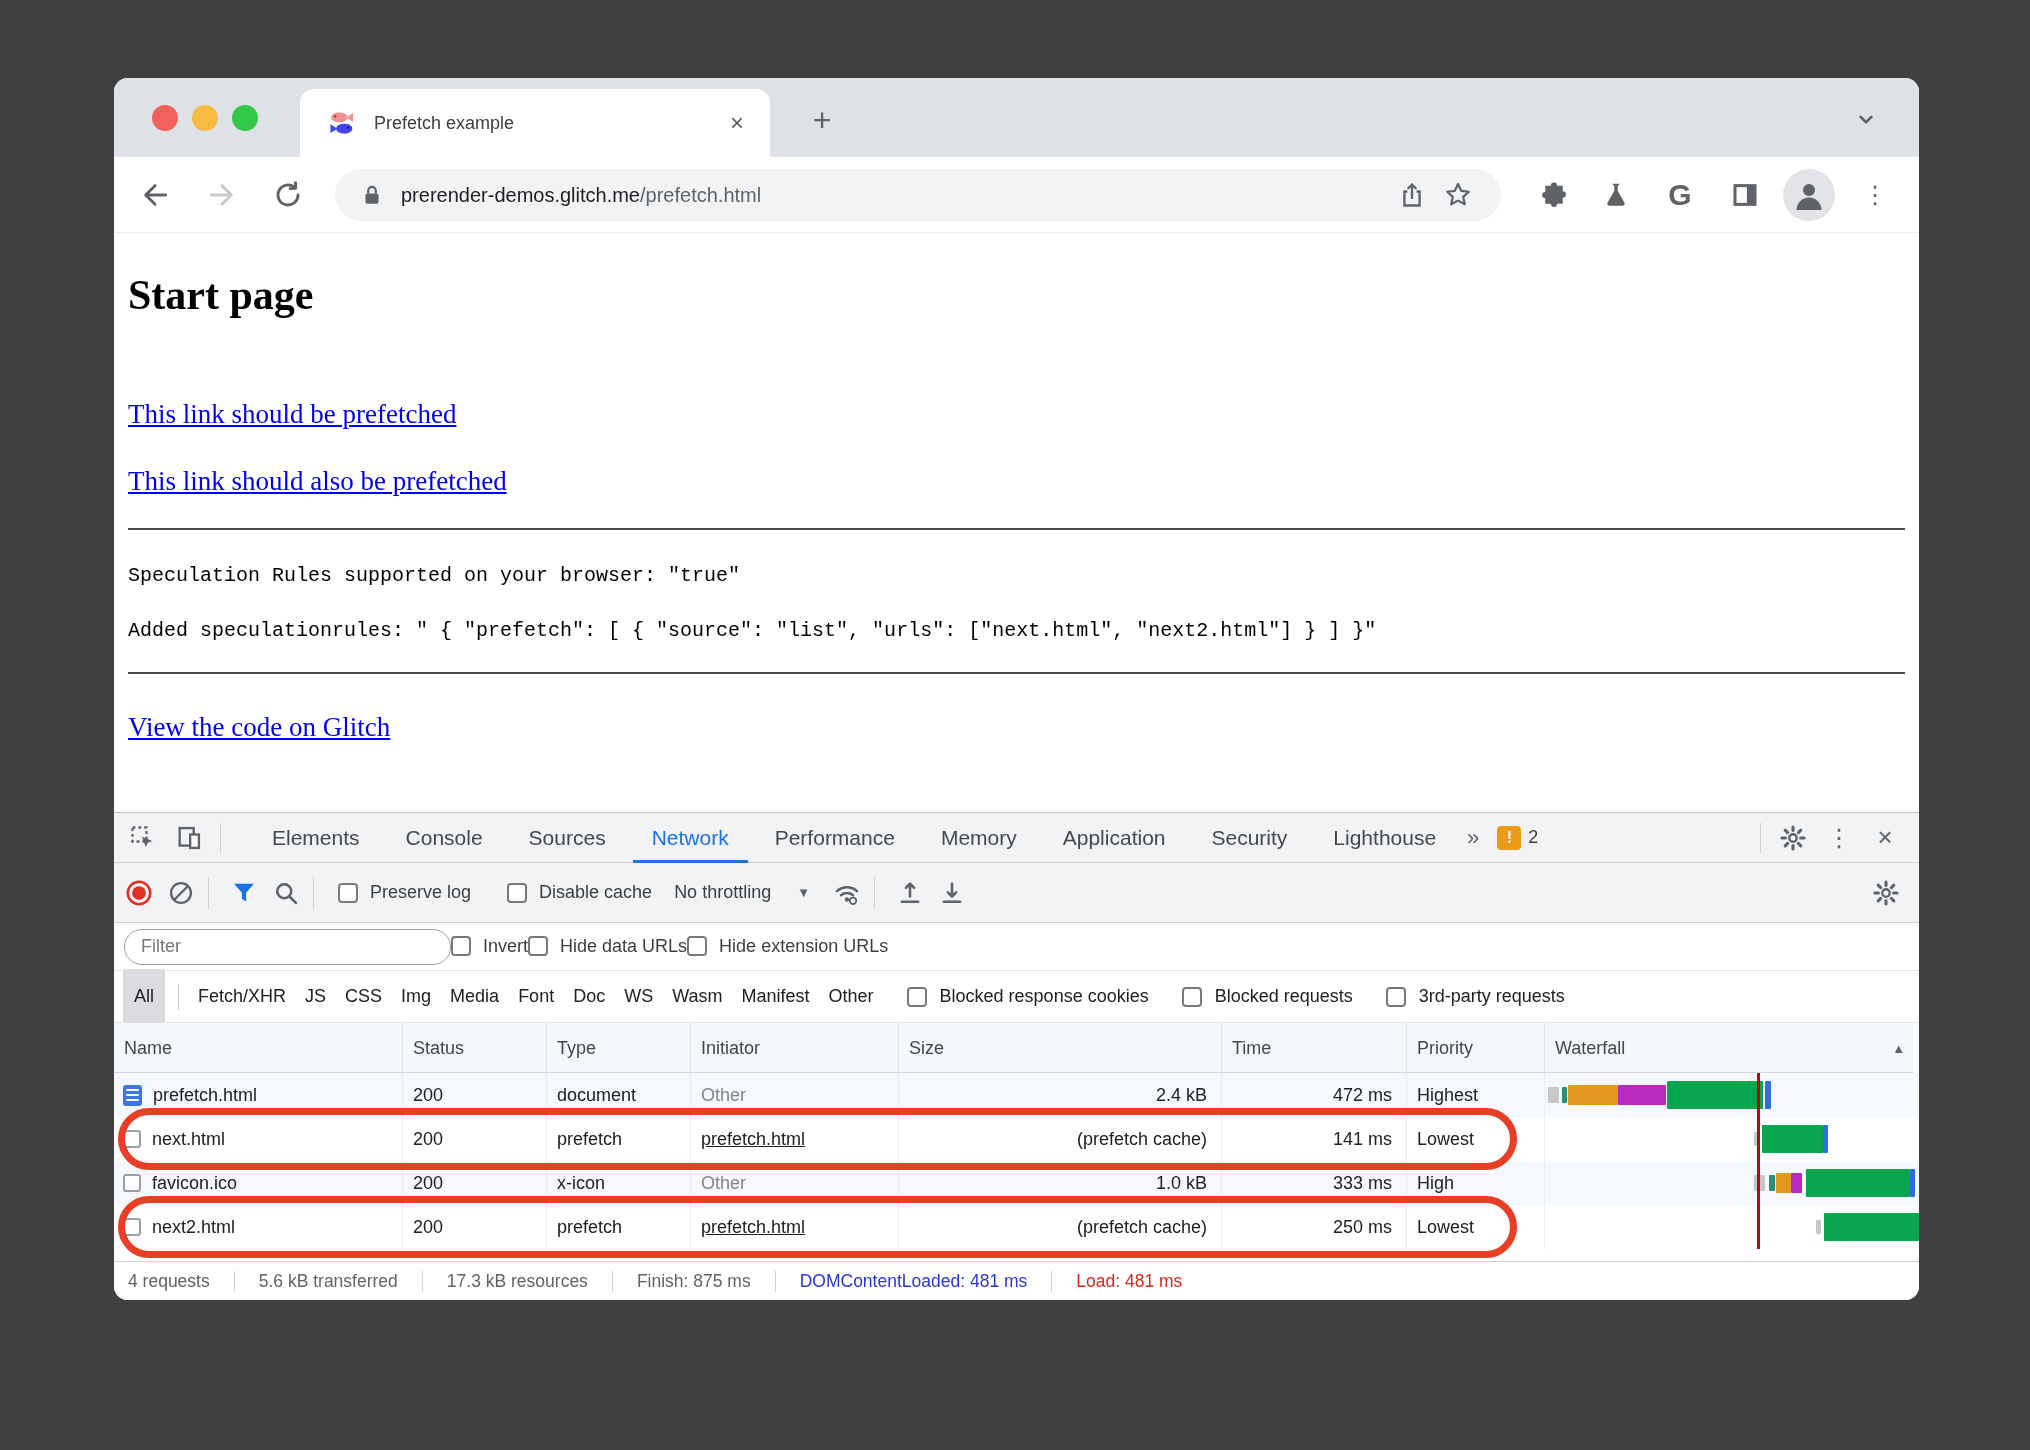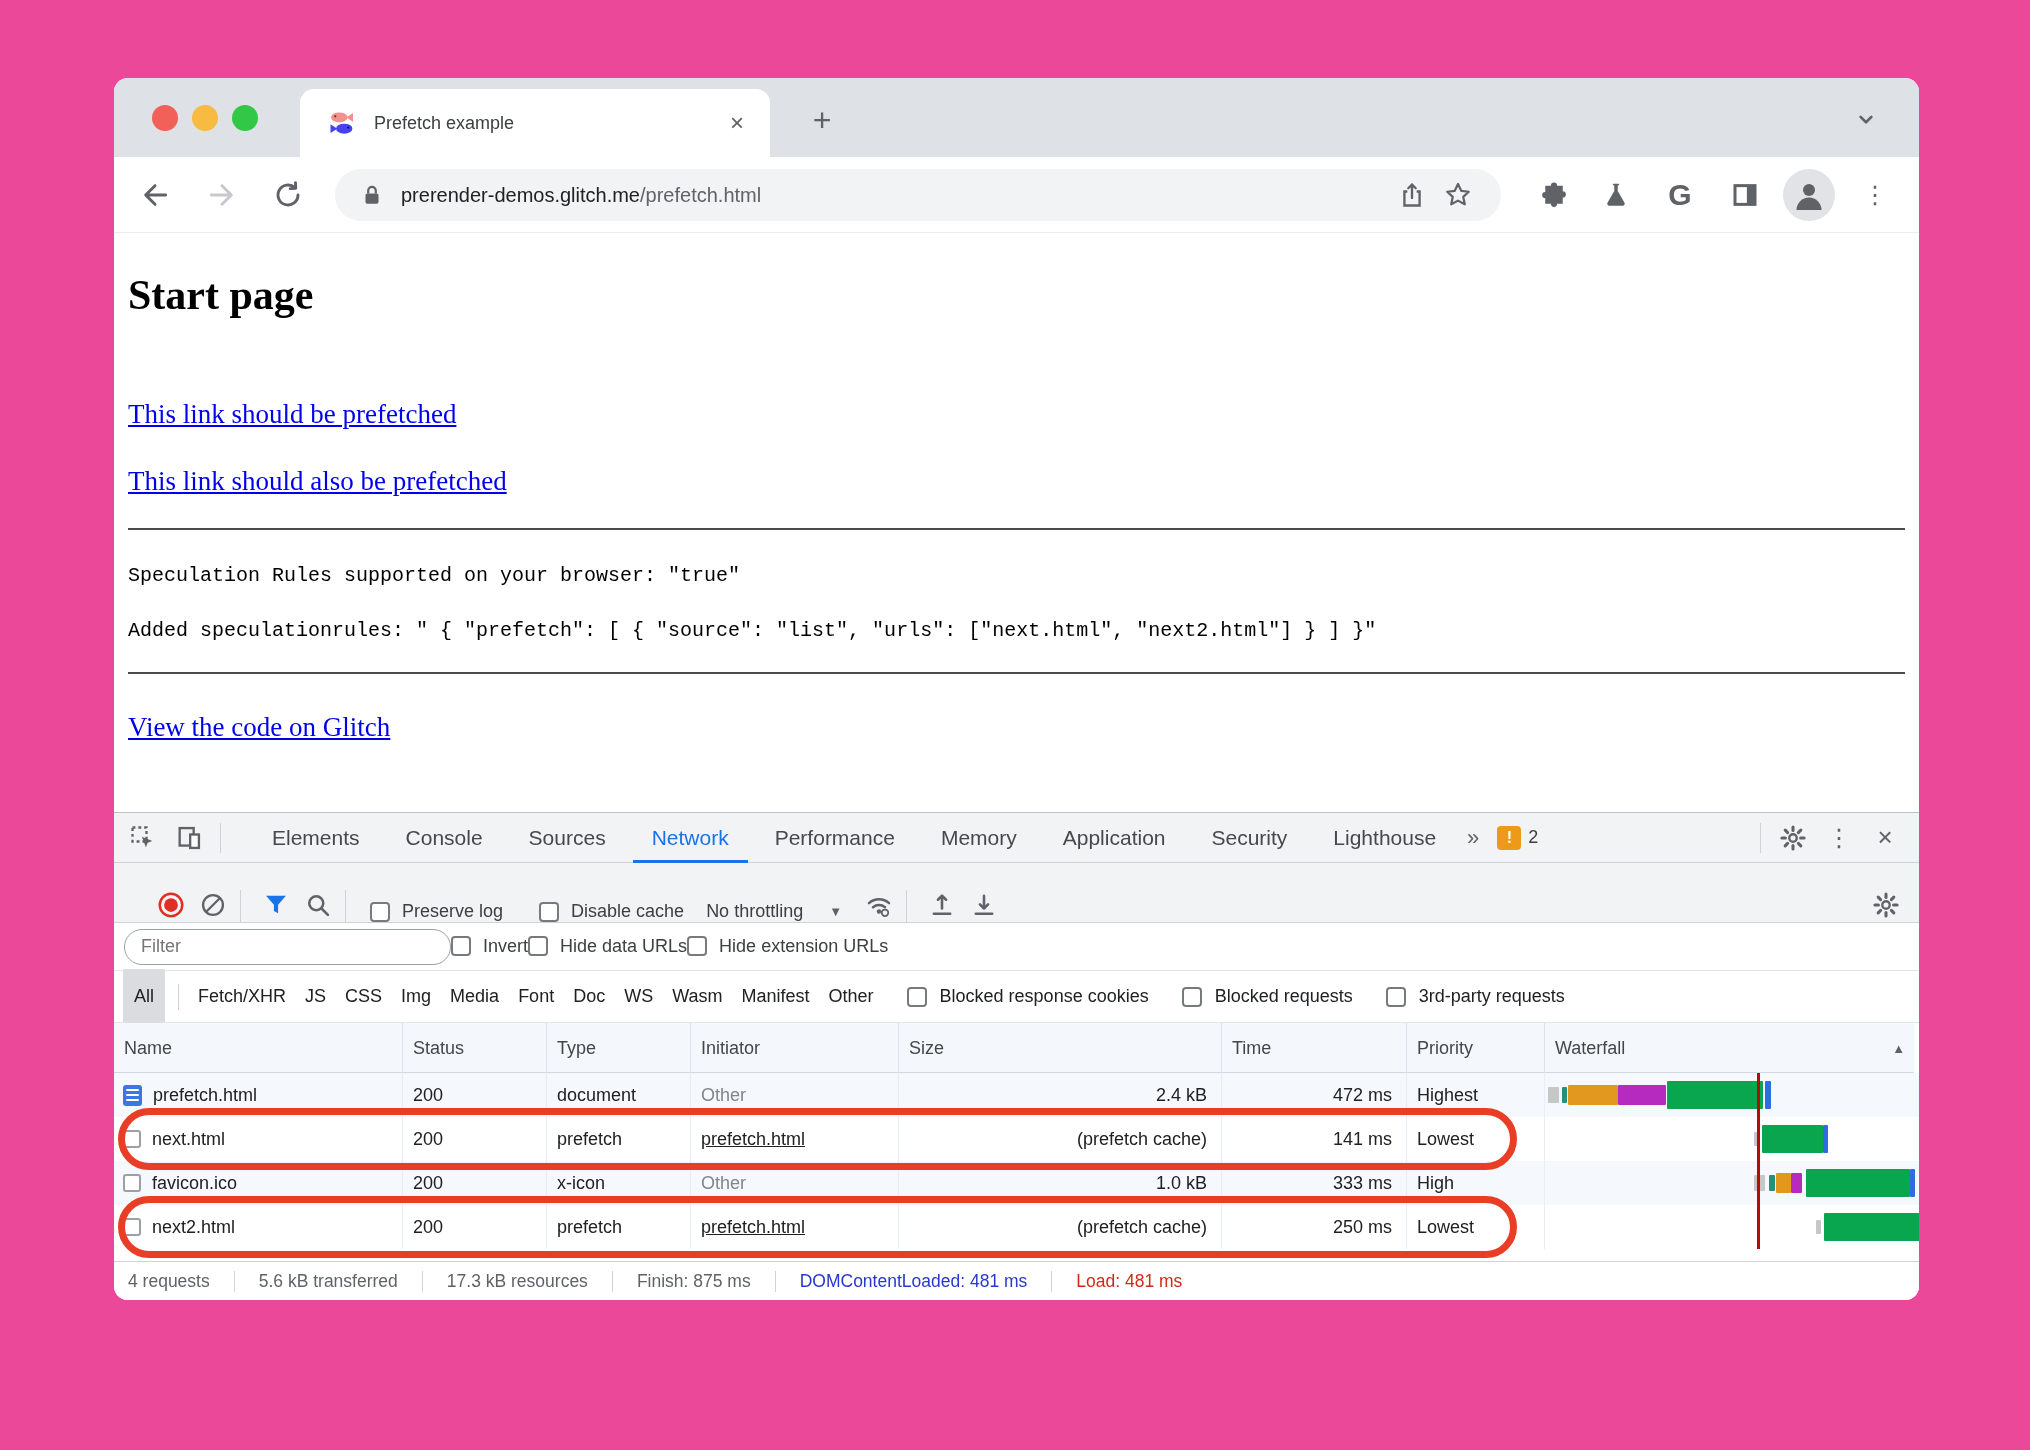--- a/index.html
+++ b/index.html
@@ -1,17 +1,17 @@
 <!DOCTYPE html>
 <html><head>
 <meta charset="utf-8">
 <style>
   * { margin:0; padding:0; box-sizing:border-box; }
   html,body { width:2030px; height:1450px; background:#000; font-family:"Liberation Sans", sans-serif; }
-  .stage { position:relative; width:2030px; height:1450px; background:#ec4899; overflow:hidden; }
+  .stage { position:relative; width:2030px; height:1450px; background:#404040; overflow:hidden; }
   .window { position:absolute; left:114px; top:78px; width:1805px; height:1222px; background:#fff; border-radius:14px; overflow:hidden; }
 
   
   .tabstrip { position:absolute; left:0; top:0; right:0; height:79px; background:#dee1e6; }
   .traffic { position:absolute; left:38px; top:27px; display:flex; gap:14px; }
   .tl { width:26px; height:26px; border-radius:50%; }
   .tl.red { background:#f2605a; } .tl.yellow { background:#f6bb40; } .tl.green { background:#33c748; }
   .tab { position:absolute; left:186px; top:11px; width:470px; height:68px; background:#fff; border-radius:14px 14px 0 0; display:flex; align-items:center; padding:0 22px 0 28px; }
   .tab-fav { width:30px; height:30px; flex:0 0 auto; }
   .tab-title { margin-left:16px; font-size:18px; color:#3c4043; flex:1; white-space:nowrap; overflow:hidden; }
@@ -50,21 +50,21 @@
   .dt-more { font-size:22px; color:#5f6368; letter-spacing:-2px; margin-left:8px; }
   .dt-badge { display:flex; align-items:center; gap:7px; margin-left:20px; }
   .badge-sq { width:24px; height:24px; border-radius:4px; background:#ed991a; color:#fff; font-weight:bold; font-size:16px; display:flex; align-items:center; justify-content:center; }
   .badge-count { font-size:18px; color:#3c4043; }
   .dt-right { margin-left:auto; display:flex; align-items:center; gap:10px; padding-right:16px; }
   .dt-right .dt-vdiv2 { width:1px; height:30px; background:#d0d3d6; margin-right:4px; }
   .dt-iconbtn { width:36px; height:36px; display:flex; align-items:center; justify-content:center; color:#5f6368; }
   .glyph-kebab { font-size:24px; color:#5f6368; }
   .glyph-x { font-size:26px; color:#5f6368; }
 
-  .dt-nettoolbar { position:absolute; left:0; top:50px; right:0; height:60px; background:#f1f3f4; border-bottom:1px solid #d0d3d6; display:flex; align-items:flex-end; font-size:18px;padding-left:32px; }
+  .dt-nettoolbar { position:absolute; left:0; top:50px; right:0; height:60px; background:#f1f3f4; border-bottom:1px solid #d0d3d6; display:flex; align-items:center; font-size:18px; }
   .ntb-ic { width:34px; height:34px; display:flex; align-items:center; justify-content:center; margin-left:8px; }
   .ntb-div { width:1px; height:32px; background:#d0d3d6; margin:0 10px; }
   .cb { width:20px; height:20px; border:2px solid #767a7e; border-radius:4px; background:#fff; flex:0 0 auto; }
   .ntb-check { display:flex; align-items:center; gap:12px; margin-left:14px; }
   .throttle { display:flex; align-items:center; gap:26px; margin-left:22px; }
   .dd-arrow { font-size:13px; color:#5f6368; }
   .ntb-gear-right { margin-left:auto; margin-right:16px; }
 
   .dt-filterrow { position:absolute; left:0; top:110px; right:0; height:48px; background:#fff; border-bottom:1px solid #e3e5e8; display:flex; align-items:center; font-size:18px; }
   .filter-input { margin-left:10px; width:327px; height:36px; border:1px solid #9aa0a6; border-radius:18px; padding:0 16px; font-size:18px; color:#202124; background:#fff; outline:none; font-family:"Liberation Sans", sans-serif; }

